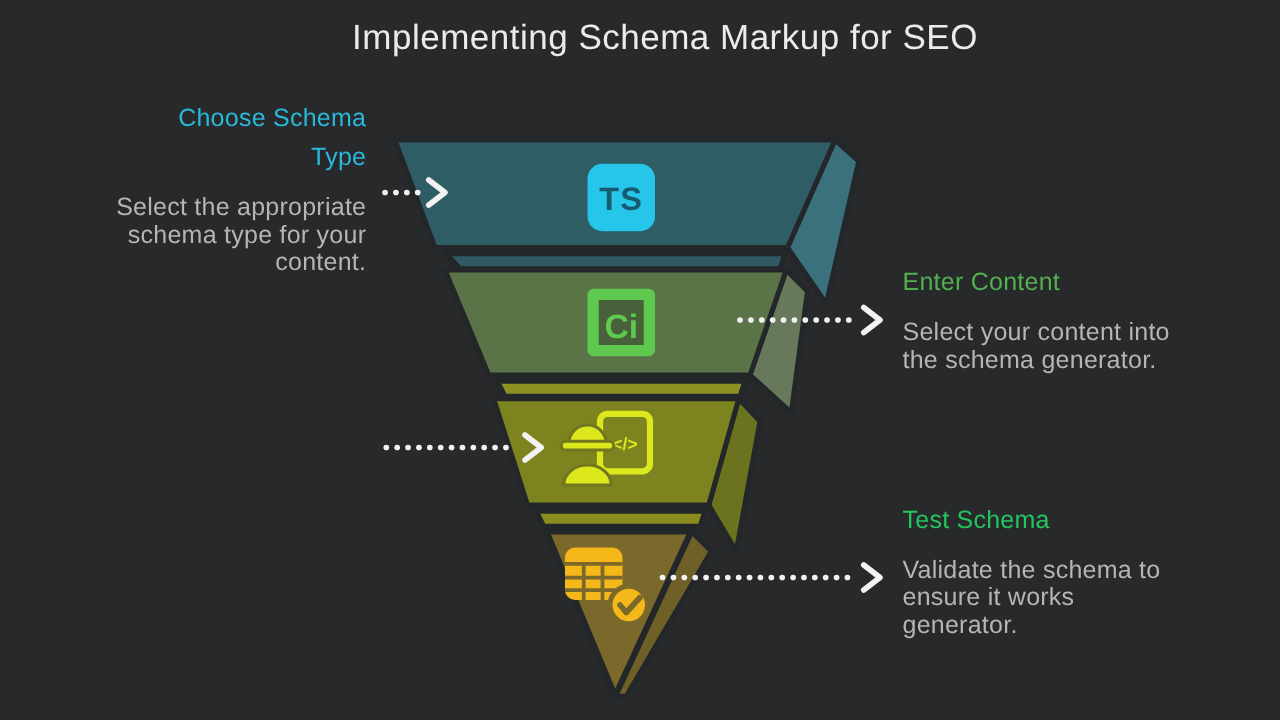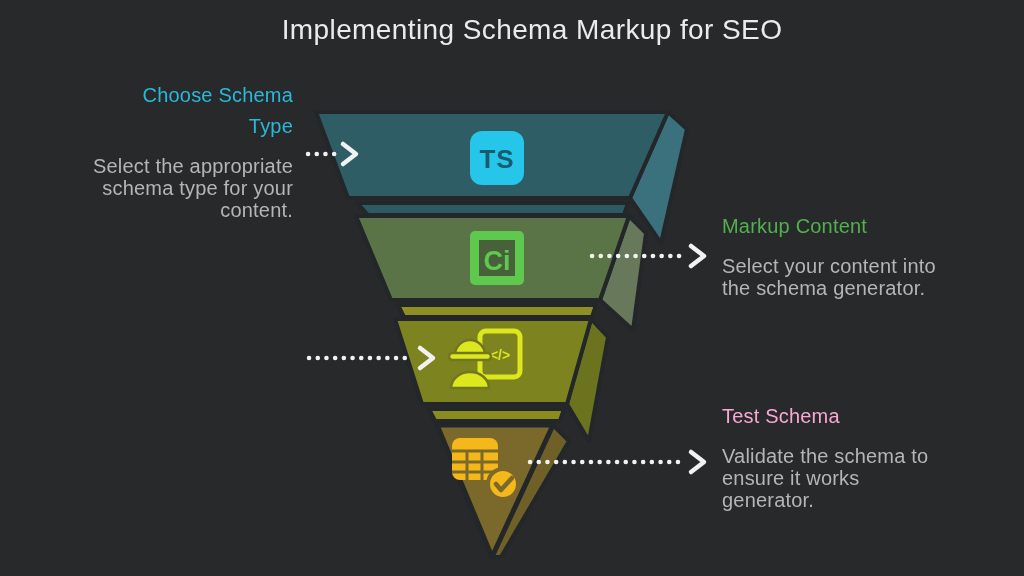--- a/index.html
+++ b/index.html
@@ -47,28 +47,28 @@
 
   <div class="step-label label-left" id="label-1">
     <div class="heading" style="color: rgb(41, 185, 217);">Choose Schema
 Type</div>
     <div class="desc">Select the appropriate
 schema type for your
 content.</div>
   </div>
 
   <div class="step-label label-right" id="label-2">
-    <div class="heading" style="color: rgb(83, 176, 79);">Markup Content</div>
+    <div class="heading" style="color: rgb(83, 176, 79);">Enter Content</div>
     <div class="desc">Select your content into
 the schema generator.</div>
   </div>
 
 
   <div class="step-label label-right" id="label-4">
-    <div class="heading" style="color: #f9a8d4;">Test Schema</div>
+    <div class="heading" style="color: #22c55e;">Test Schema</div>
     <div class="desc">Validate the schema to
 ensure it works
 generator.</div>
   </div>
 
   <svg class="scene" width="1024" height="576" viewBox="0 0 1024 576">
 
     <g>
       <polygon class="face" points="553,425 569,441 501,557 492,557" fill="#6e6027"></polygon>
       <polygon class="face-big" points="437,425 553,425 492,557" fill="#7b682b"></polygon>

